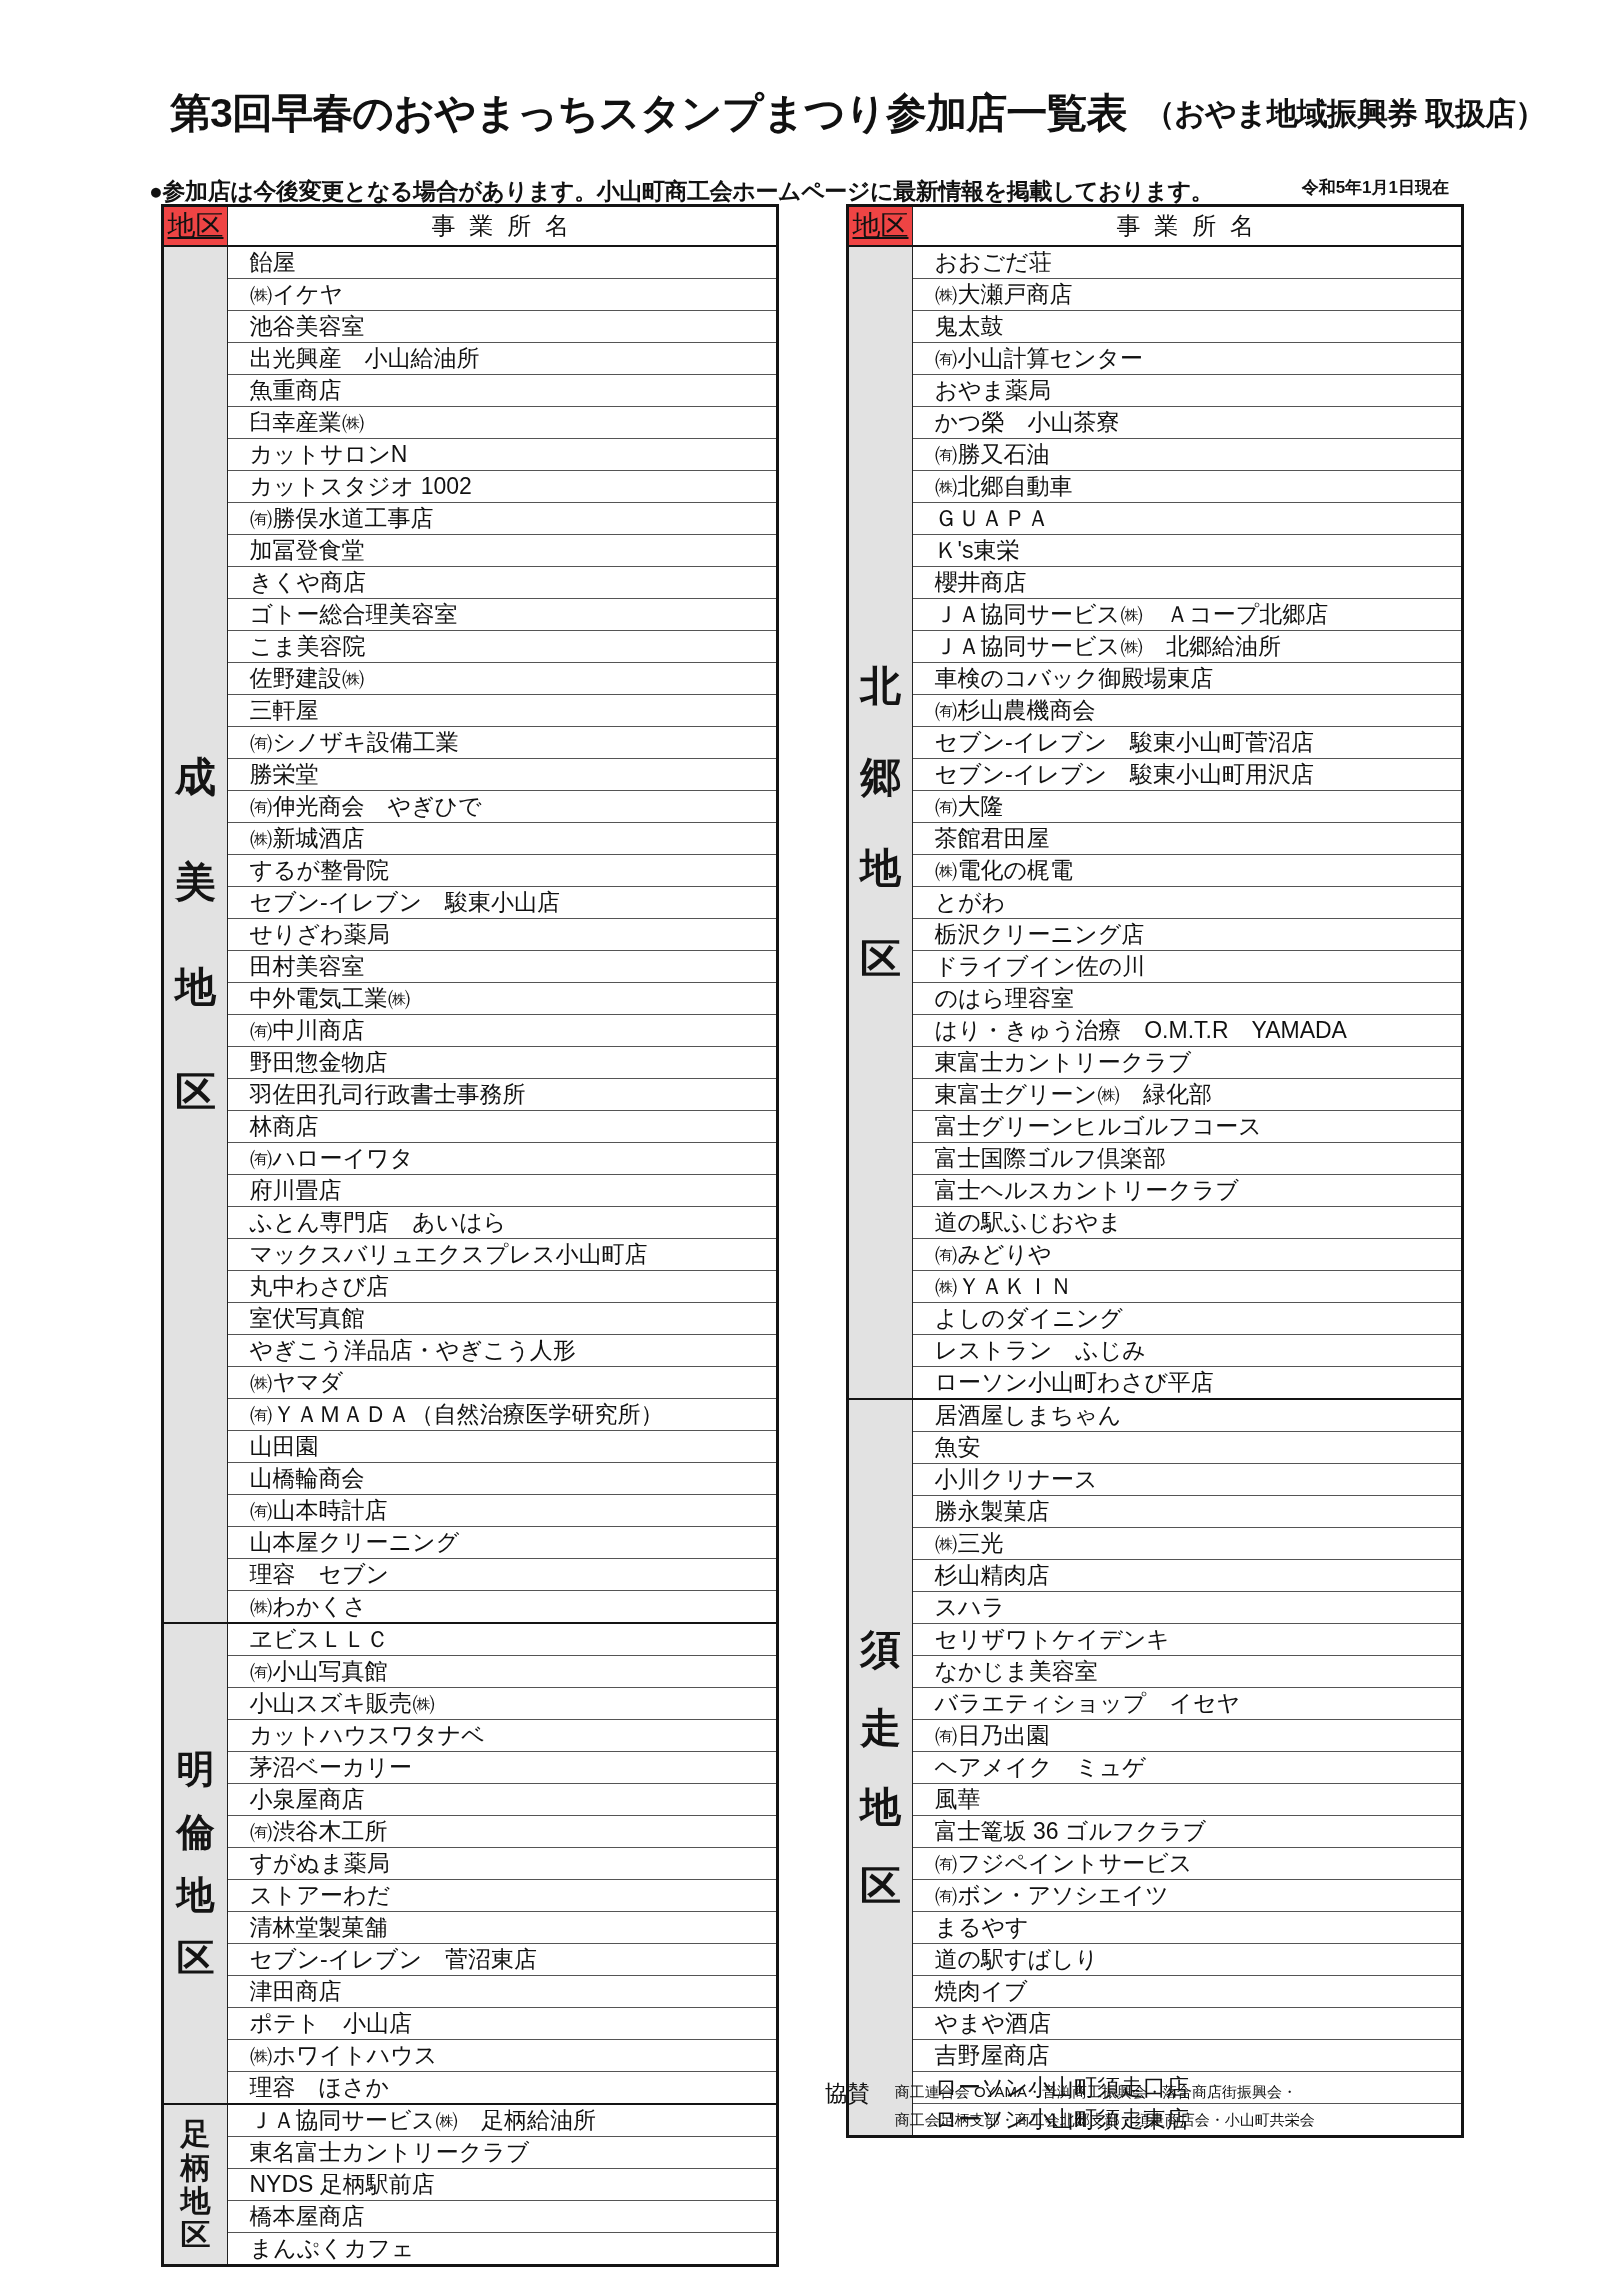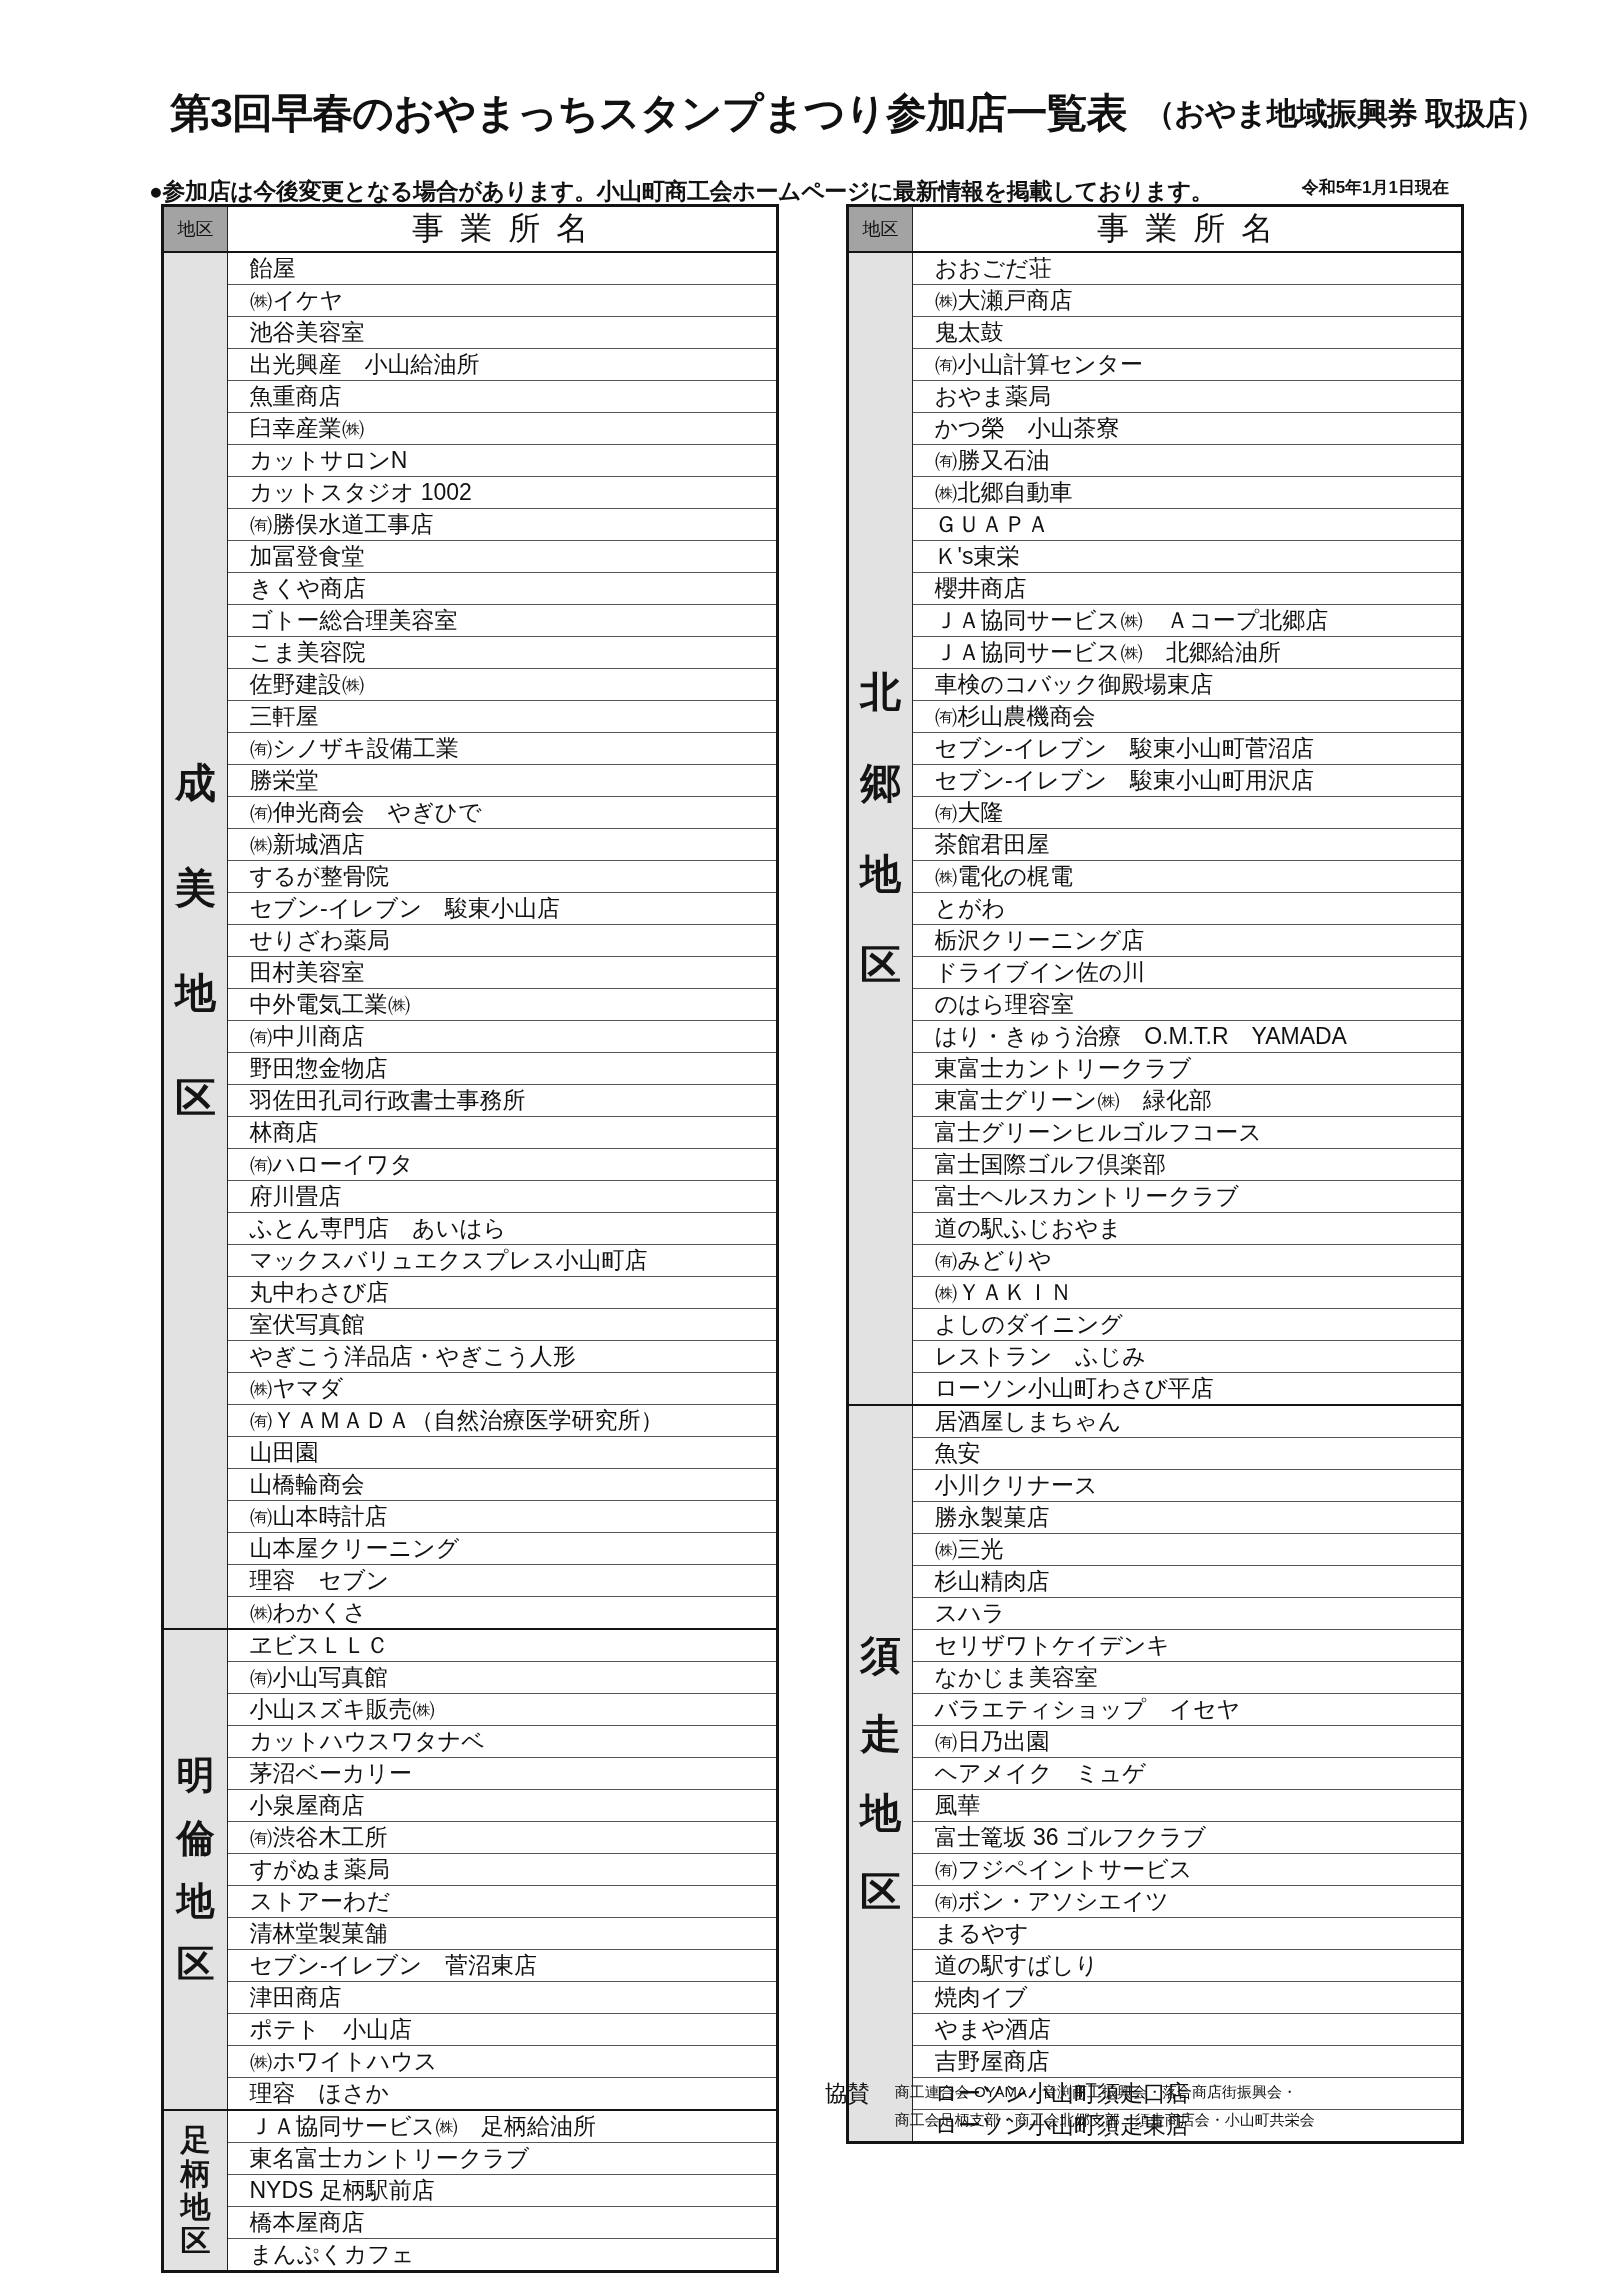--- a/index.html
+++ b/index.html
@@ -22,22 +22,22 @@
 
   
   table.store-table{
     position:absolute;top:204px;border-collapse:collapse;table-layout:fixed;
     border:3.6px solid #141414;background:#fff;
   }
   table.store-table.left{left:161px;width:618px;}
   table.store-table.right{left:846px;width:618px;}
   col.c-district{width:65px;}
   thead th{height:32px;padding:0;font-weight:400;border-bottom:2.7px solid #141414;}
-  th.th-district{background:#a3a3a3;font-size:18px;border-right:0.9px solid #222;letter-spacing:0;}
-  th.th-name{font-size:32px;text-align:center;letter-spacing:3.6px;}
+  th.th-district{background:#ef4444;font-size:28px;border-right:0.9px solid #222;letter-spacing:0;text-decoration:underline;}
+  th.th-name{font-size:24px;text-align:center;letter-spacing:3.6px;}
   tbody{border-top:2.7px solid #141414;}
   td{height:31px;padding:0;}
   td.district-cell{
     background:#e2e2e2;border-right:0.9px solid #222;vertical-align:middle;text-align:center;
   }
   td.name-cell{
     border-top:0.9px solid #555;font-size:23px;text-align:left;vertical-align:middle;
     padding-left:21.5px;white-space:nowrap;overflow:hidden;letter-spacing:0;
   }
   

